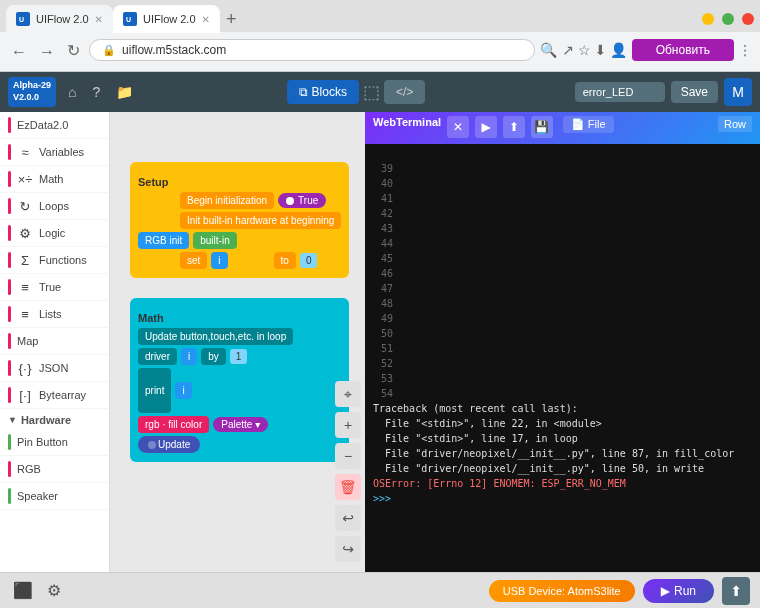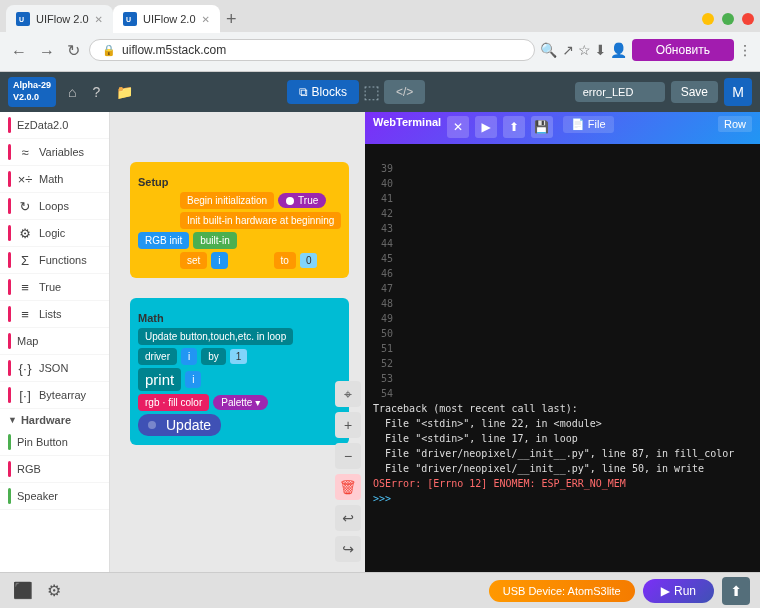--- a/index.html
+++ b/index.html
@@ -282,25 +282,25 @@
       background: #9c27b0;
       border-radius: 10px;
       padding: 2px 8px;
       font-size: 10px;
       color: white;
     }
     .block-update {
       background: #3f51b5;
       border-radius: 10px;
       padding: 3px 10px;
-      font-size: 14px;
-      color: white;
-      display: flex;
-      align-items: center;
-      gap: 10px;
+      font-size: 10px;
+      color: white;
+      display: flex;
+      align-items: center;
+      gap: 2px;
     }
     .update-dot { width: 8px; height: 8px; background: #7986cb; border-radius: 50%; }
 
     
     .terminal-panel {
       width: 395px;
       background: #111;
       color: #eee;
       display: flex;
       flex-direction: column;
@@ -652,21 +652,21 @@
               <span>i</span>
             </div>
             <div style="background:#00838f; border-radius:4px; padding:3px 7px; font-size:10px; color:white;">
               <span>by</span>
             </div>
             <div class="block-num">
               <span>1</span>
             </div>
           </div>
           <div class="block-row">
-            <div style="background:#00838f; border-radius:4px; padding:3px 7px; font-size:15px; color:white;">
+            <div style="background:#00838f; border-radius:4px; padding:17px 7px; font-size:10px; color:white;">
               <span>print</span>
             </div>
             <div class="block-blue">
               <span>i</span>
             </div>
           </div>
           <div class="block-row">
             <div class="block-pink">
               <span>rgb · fill color</span>
             </div>

